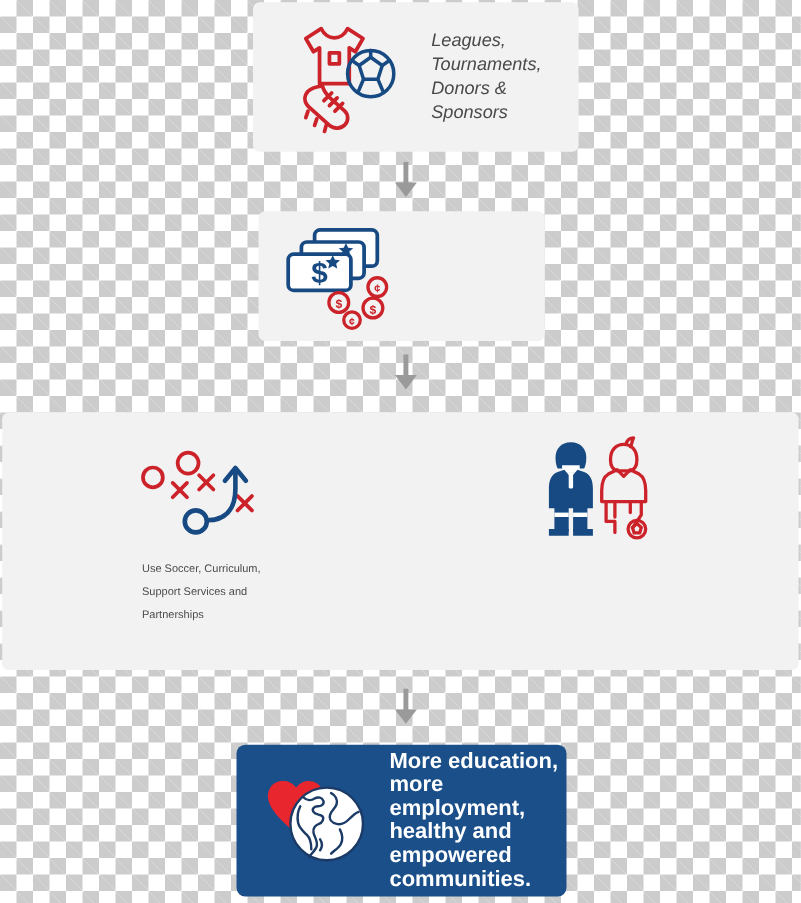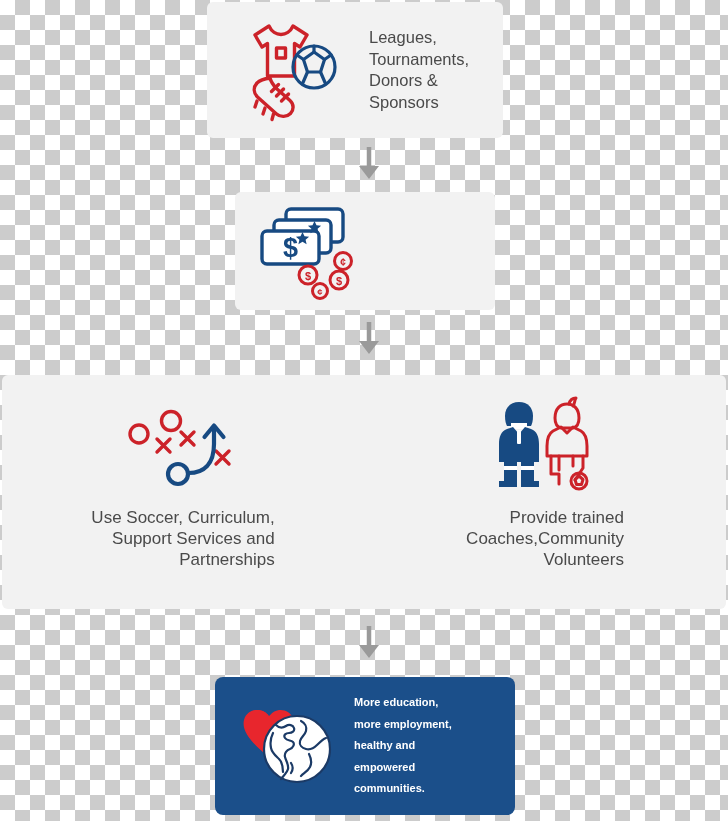--- a/index.html
+++ b/index.html
@@ -30,23 +30,24 @@
   
   .card {
     position: absolute;
     background: #f2f2f2;
     border-radius: 6px;
     display: flex;
     align-items: center;
     box-sizing: border-box;
   }
   .card-1 {
-    left: 207px; top: 2px;
+    left: 230px; top: 2px;
     width: 296px; height: 136px;
     padding-left: 28px;
+    font-style: italic;
   }
   .card-2 {
     left: 235px; top: 192px;
     width: 260px; height: 118px;
     padding-left: 20px;
   }
   .card-text {
     color: #4a4a4a;
     font-size: 16.5px;
     line-height: 21.5px;
@@ -92,44 +93,44 @@
     padding-top: 18px;
   }
   .panel-icon {
     height: 100px;
     display: flex;
     align-items: center;
     justify-content: center;
   }
   .panel-label {
     margin-top: 14px;
-    text-align: right;
+    text-align: left;
     color: #4a4a4a;
-    font-size: 17px;
+    font-size: 10px;
     line-height: 21px;
     white-space: pre-line;
     max-width: 215px;
   }
 
   
   .outcome {
     position: absolute;
     left: 215px; top: 677px;
     width: 300px; height: 138px;
     background: #1b4f8a;
     border-radius: 8px;
     display: flex;
     align-items: center;
     box-sizing: border-box;
     padding-left: 20px;
   }
   .outcome-text {
     margin-left: 14px;
     color: #ffffff;
-    font-size: 11px;
+    font-size: 20px;
     line-height: 21.5px;
     font-weight: bold;
     white-space: pre-line;
   }
 </style>
 </head>
 <body>
 
 <div class="stage">
 
@@ -266,23 +267,20 @@
             <path d="M68 31 L74 37 L80 31 L88 35 C93 38 94 44 94 50 L94 60 L54 60 L54 50 C54 44 55 38 60 35 Z"></path>
             <path d="M58 60 L58 78 L66 78 L66 88"></path>
             <path d="M90 60 L90 72 L82 84"></path>
             <path d="M66 60 L66 74"></path>
             <path d="M80 60 L80 70"></path>
             <circle cx="86" cy="85" r="8"></circle>
             <path d="M86 80 L90 83.5 L88.5 88.5 L83.5 88.5 L82 83.5 Z"></path>
           </g>
         </svg>
       </div>
-      <div class="panel-label">Provide trained
-Coaches,Community
-Volunteers</div>
     </div>
 
   </div>
 
   <div class="arrow arrow-3">
     <svg width="26" height="34" viewBox="0 0 26 34">
       <path d="M13 0 L13 21" stroke="#9a9a9a" stroke-width="4.5" fill="none"></path>
       <path d="M3 19 L13 32 L23 19 Z" fill="#9a9a9a"></path>
     </svg>
   </div>

